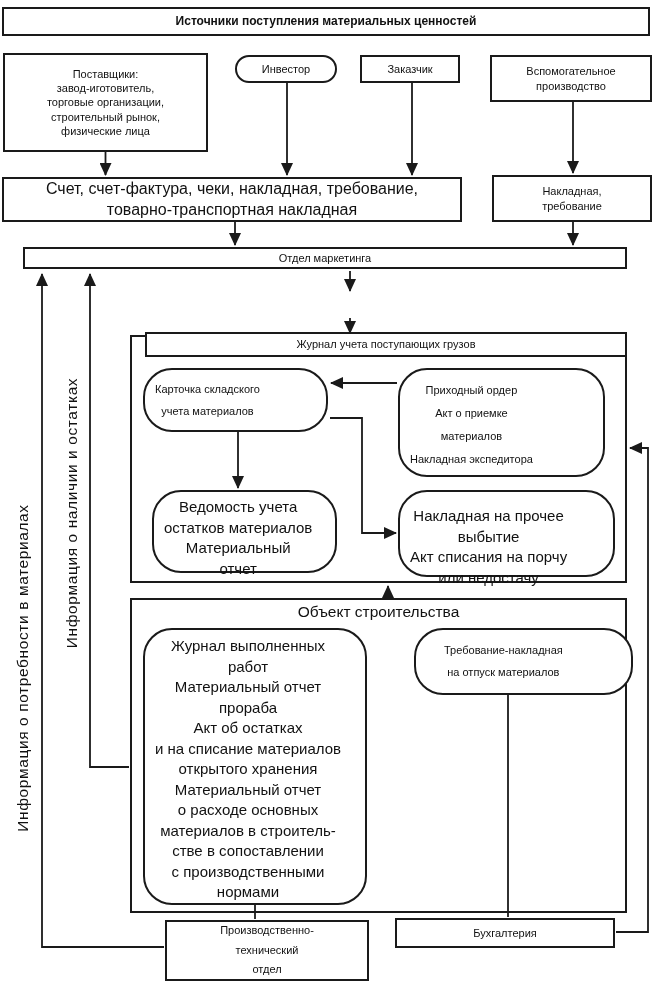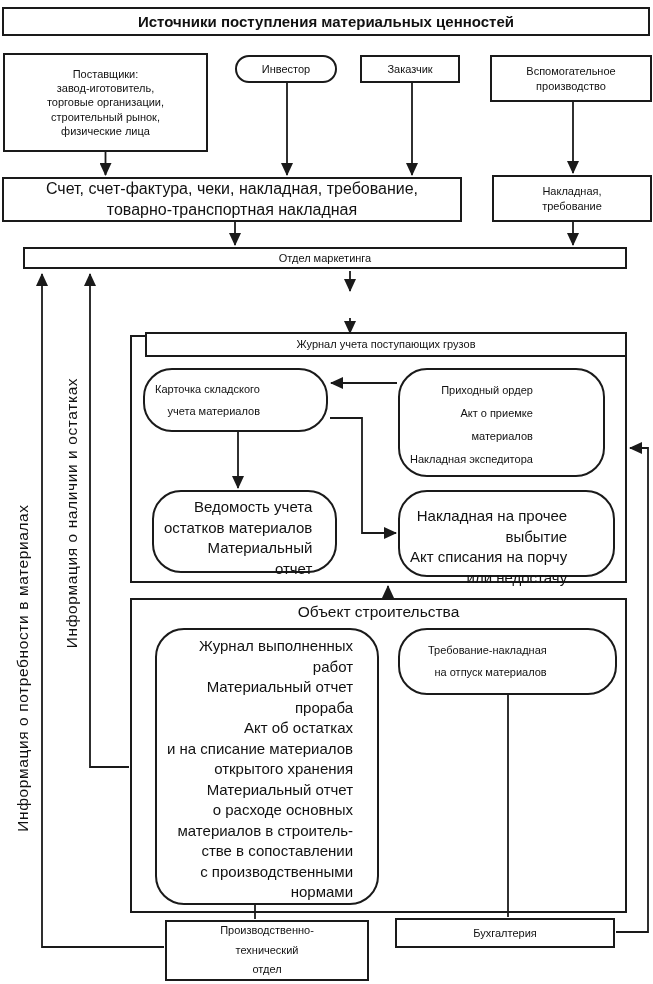--- a/index.html
+++ b/index.html
@@ -7,23 +7,23 @@
   #stage {
     position:relative; width:653px; height:984px; background:#ffffff;
     font-family:"Liberation Sans", sans-serif; color:#111; overflow:hidden;
   }
   .box {
     position:absolute; border:2px solid #1a1a1a; background:#fff;
     display:flex; align-items:center; justify-content:center;
     text-align:center; white-space:pre-line; font-size:11px; line-height:1.28;
   }
   .box.leftalign {
-    align-items:flex-start; justify-content:flex-start; text-align:right;border-radius:29px;
+    align-items:flex-start; justify-content:flex-start; text-align:center;border-radius:29px;
   }
-  .box.title-box { font-weight:bold; font-size:15px; }
+  .box.title-box { font-weight:bold; font-size:12px; }
   .container {
     position:absolute; border:2px solid #1a1a1a; background:transparent;
   }
   .container-label {
     position:absolute; left:0; top:3px; width:100%; text-align:center;
     font-size:15.5px;
   }
   .vlabel {
     position:absolute; white-space:nowrap; font-size:15.5px; letter-spacing:0.6px;
     transform:translate(-50%,-50%) rotate(-90deg);
@@ -79,35 +79,35 @@
   <div class="box leftalign" style="left:152px; top:490px; width:185px; height:83px; padding:5px 10px; font-size:15px; line-height:20.5px;">Ведомость учета
 остатков материалов
 Материальный
 отчет</div>
 
   <div class="box leftalign" style="left:398px; top:490px; width:217px; height:87px; padding:14px 10px; font-size:15px; line-height:20.5px;">Накладная на прочее
 выбытие
 Акт списания на порчу
 или недостачу</div>
 
-  <div class="box leftalign" style="left:143px; top:628px; width:224px; height:277px; padding:6px 10px; font-size:15px; line-height:20.5px;margin-left:12px;">Журнал выполненных
+  <div class="box leftalign" style="left:143px; top:628px; width:224px; height:277px; padding:6px 10px; font-size:15px; line-height:20.5px;">Журнал выполненных
 работ
 Материальный отчет
 прораба
 Акт об остатках
 и на списание материалов
 открытого хранения
 Материальный отчет
 о расходе основных
 материалов в строитель-
 стве в сопоставлении
 с производственными
 нормами</div>
 
-  <div class="box leftalign" style="left:398px; top:628px; width:219px; height:67px; padding:9px 28px; line-height:22px;">Требование-накладная
+  <div class="box leftalign" style="left:414px; top:628px; width:219px; height:67px; padding:9px 28px; line-height:22px;">Требование-накладная
 на отпуск материалов</div>
 
   <div class="box" style="left:165px; top:920px; width:204px; height:61px; line-height:19.5px;">Производственно-
 технический
 отдел</div>
 
   <div class="box" style="left:395px; top:918px; width:220px; height:30px;">Бухгалтерия</div>
 
   <div class="vlabel" style="left:23px; top:668px;">Информация о потребности в материалах</div>
   <div class="vlabel" style="left:72px; top:513px;">Информация о наличии и остатках</div>

